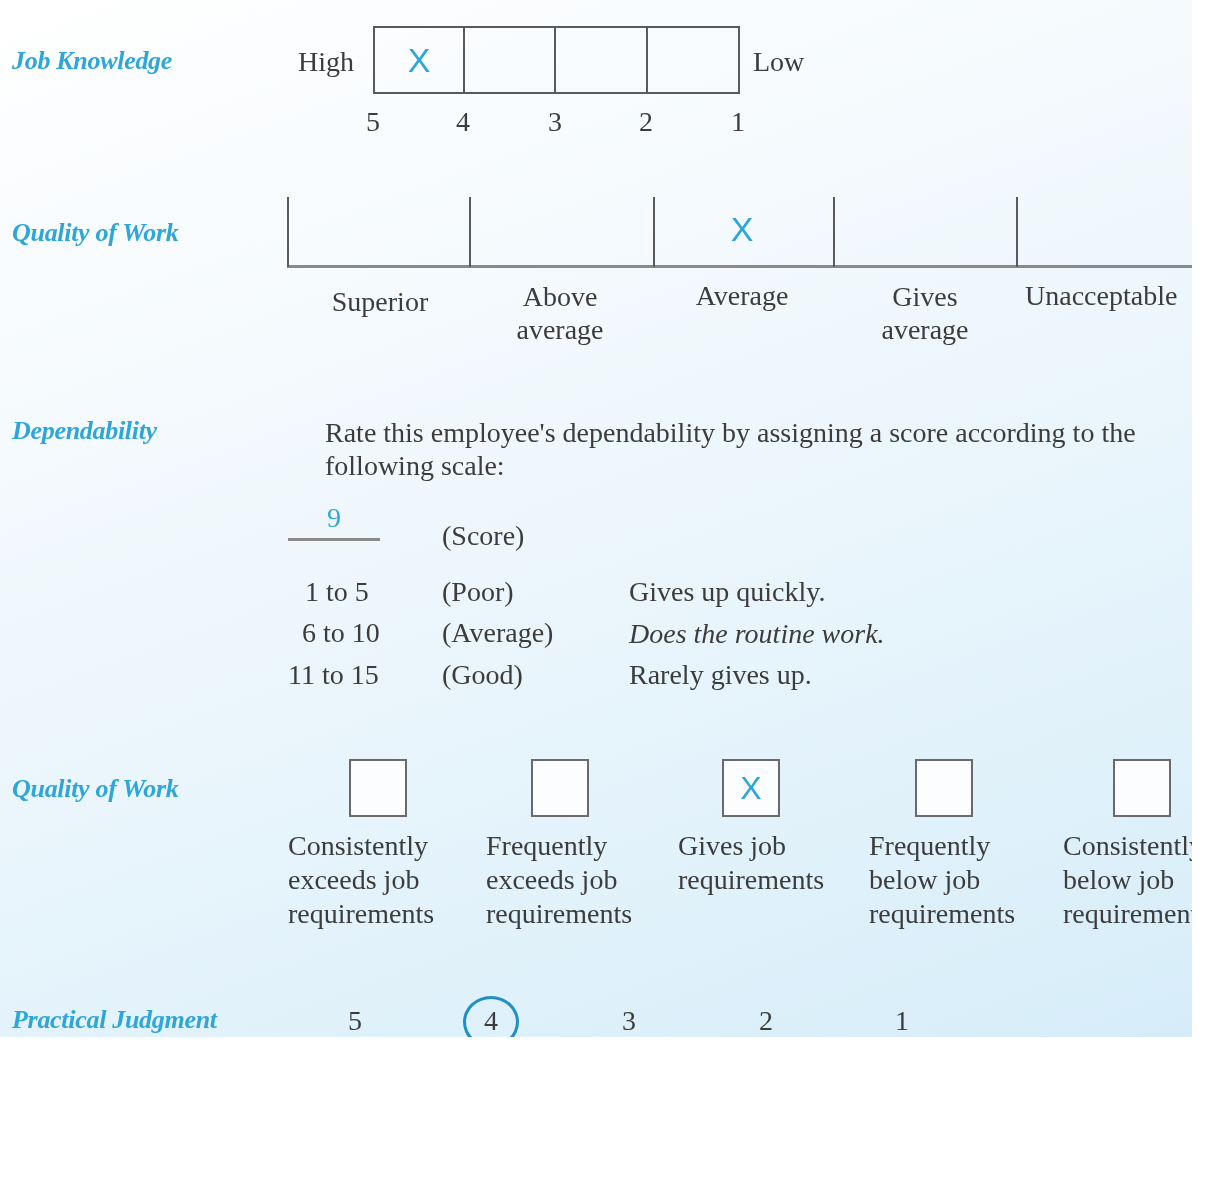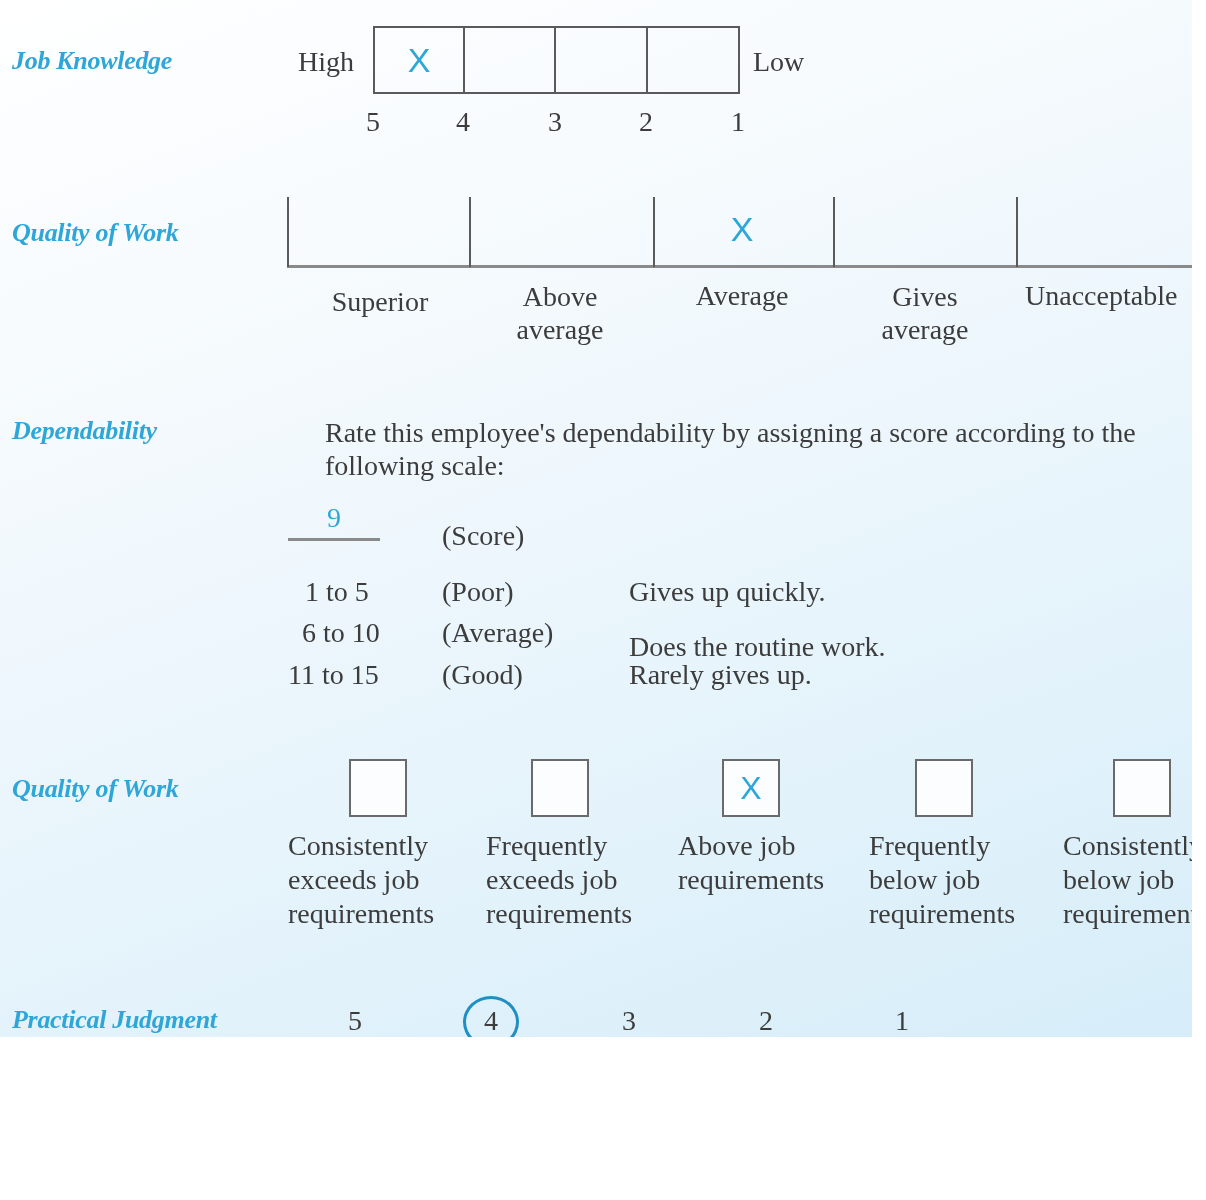--- a/index.html
+++ b/index.html
@@ -90,41 +90,41 @@
     <div class="txt mark center" style="left:288px; top:502px; width:92px; font-family:'Liberation Serif', serif;">9</div>
     <div class="score-line"></div>
     <div class="txt" style="left:442px; top:520px;">(Score)</div>
 
     <div class="txt" style="left:305px; top:576px;">1 to 5</div>
     <div class="txt" style="left:442px; top:576px;">(Poor)</div>
     <div class="txt" style="left:629px; top:576px;">Gives up quickly.</div>
 
     <div class="txt" style="left:302px; top:617px;">6 to 10</div>
     <div class="txt" style="left:442px; top:617px;">(Average)</div>
-    <div class="txt" style="left:629px; top:631px;">Does the routine work.</div>
+    <div class="txt" style="left:629px; top:618px;font-style:italic;">Does the routine work.</div>
 
     <div class="txt" style="left:288px; top:659px;">11 to 15</div>
     <div class="txt" style="left:442px; top:659px;">(Good)</div>
     <div class="txt" style="left:629px; top:659px;">Rarely gives up.</div>
   </div>
 
   <div>
     <div class="label" style="top:774px;">Quality of Work</div>
 
     <div class="chk" style="left:349px;"></div>
     <div class="chk" style="left:531px;"></div>
     <div class="chk mark" style="left:722px;">
         <span>X</span>
       </div>
     <div class="chk" style="left:915px;"></div>
     <div class="chk" style="left:1113px;"></div>
 
     <div class="txt" style="left:288px; top:829px; line-height:34px;"><span>Consistently</span><br><span>exceeds job</span><br><span>requirements</span></div>
     <div class="txt" style="left:486px; top:829px; line-height:34px;"><span>Frequently</span><br><span>exceeds job</span><br><span>requirements</span></div>
-    <div class="txt" style="left:678px; top:829px; line-height:34px;"><span>Above job</span><br><span>requirements</span></div>
+    <div class="txt" style="left:678px; top:829px; line-height:34px;"><span>Gives job</span><br><span>requirements</span></div>
     <div class="txt" style="left:869px; top:829px; line-height:34px;"><span>Frequently</span><br><span>below job</span><br><span>requirements</span></div>
     <div class="txt" style="left:1063px; top:829px; line-height:34px;"><span>Consistently</span><br><span>below job</span><br><span>requirements</span></div>
   </div>
 
   <div>
     <div class="label" style="top:1005px;">Practical Judgment</div>
     <div class="txt center" style="left:335px; top:1005px; width:40px;">5</div>
     <div class="circle"></div>
     <div class="txt center" style="left:471px; top:1005px; width:40px;">4</div>
     <div class="txt center" style="left:609px; top:1005px; width:40px;">3</div>

